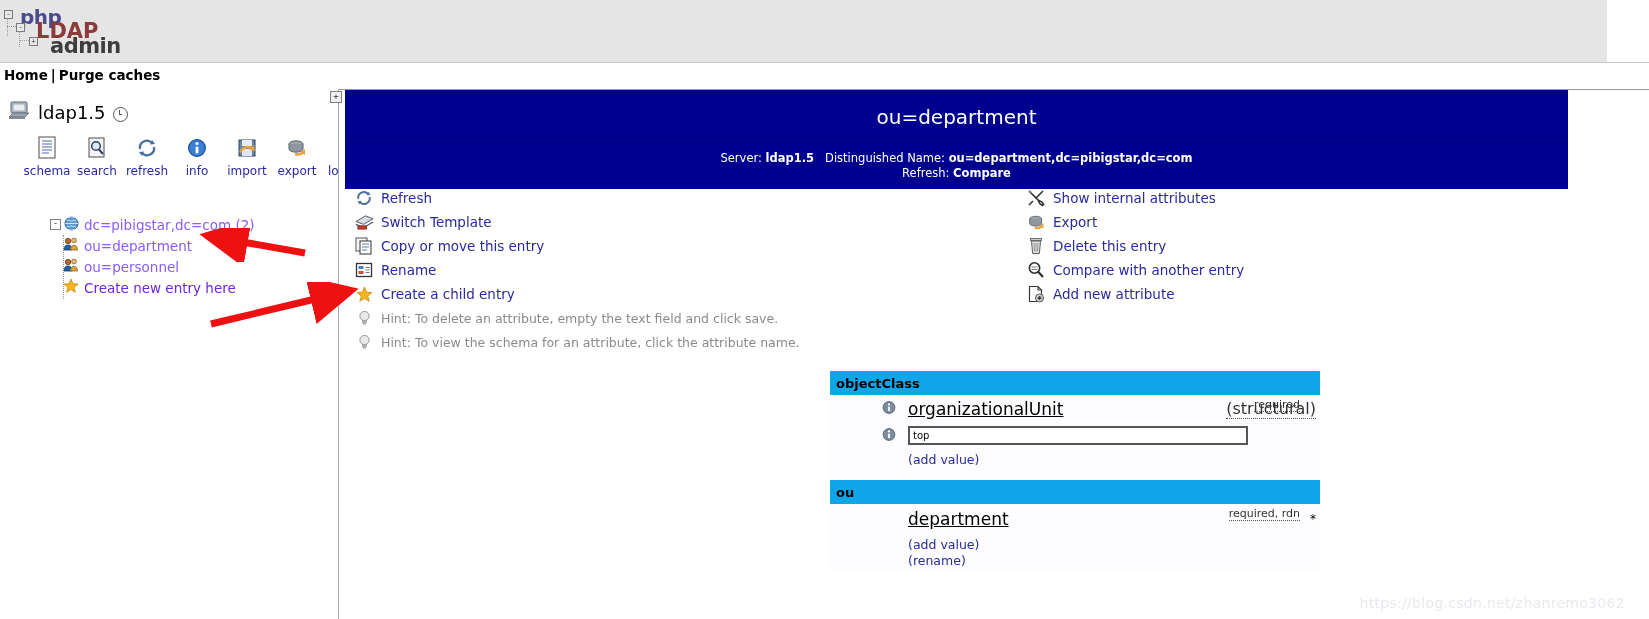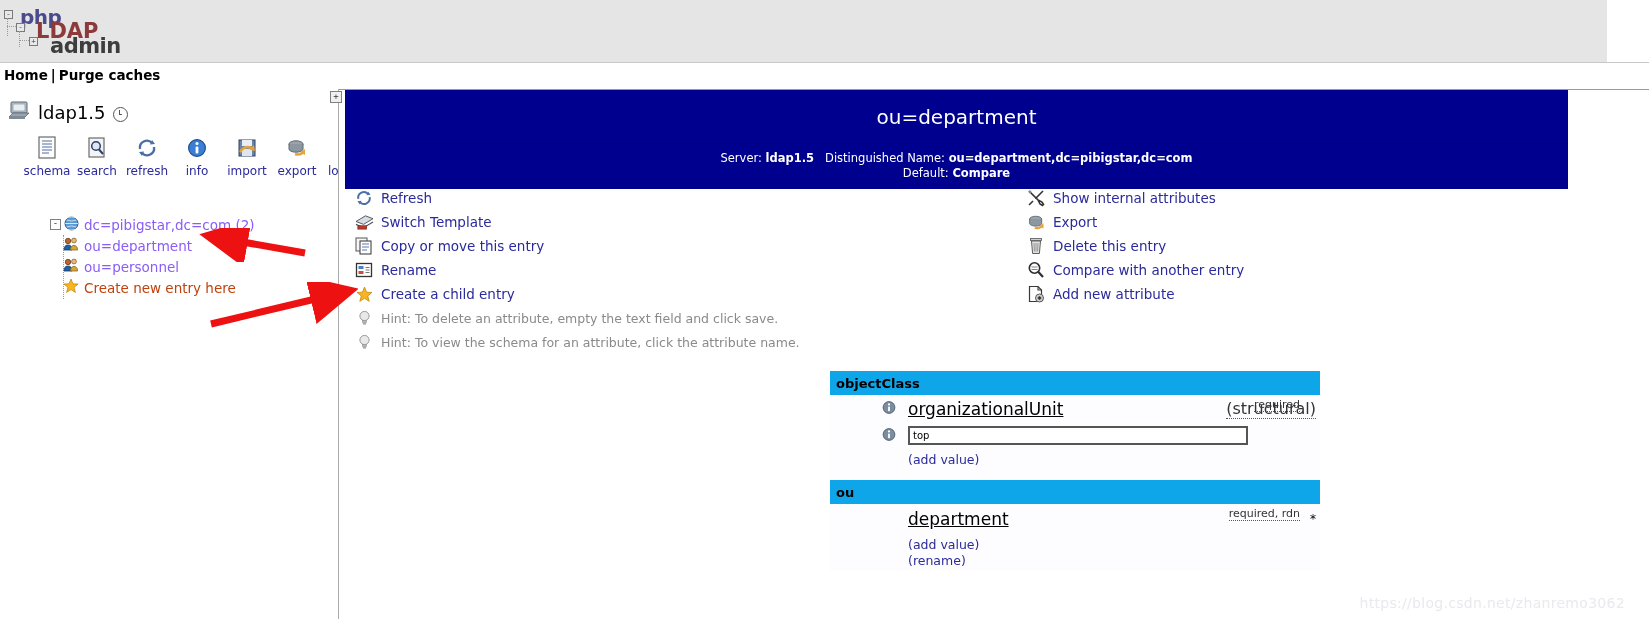--- a/index.html
+++ b/index.html
@@ -571,38 +571,38 @@
         </span>
       </div>
 
       <div class="tree-row">
         <span class="child-indent">
           <span>
             <svg width="16" height="16" viewBox="0 0 16 16">
               <path d="M8 1 L9.9 5.8 L15 6.1 L11 9.4 L12.4 14.4 L8 11.6 L3.6 14.4 L5 9.4 L1 6.1 L6.1 5.8 Z" fill="#f7b620" stroke="#c98a0c" stroke-width="0.8"></path>
             </svg>
           </span>
-          <a href="#" class="label" style="color:#c2410c;font-weight:normal;">Create new entry here</a>
+          <a href="#" class="label" style="color:#6d28d9;font-weight:normal;">Create new entry here</a>
         </span>
       </div>
     </div>
   </div>
 
   <div class="scroll-btn">+</div>
 
   <div class="right-panel">
 
     <div class="entry-header">
       <div class="entry-title">ou=department</div>
       <div class="entry-sub">
         <span>Server:</span>
         <b>ldap1.5</b>&nbsp;&nbsp;
         <span>Distinguished Name:</span>
         <b>ou=department,dc=pibigstar,dc=com</b><br>
-        <span>Default:</span>
+        <span>Refresh:</span>
         <b>Compare</b>
       </div>
     </div>
 
     <div class="actions-left">
 
       <div class="action-row">
         <span class="action-icon">
           <svg width="18" height="18" viewBox="0 0 22 22">
             <path d="M4 12 A7 7 0 0 1 16 6" fill="none" stroke="#4a6fa5" stroke-width="2.4"></path>

